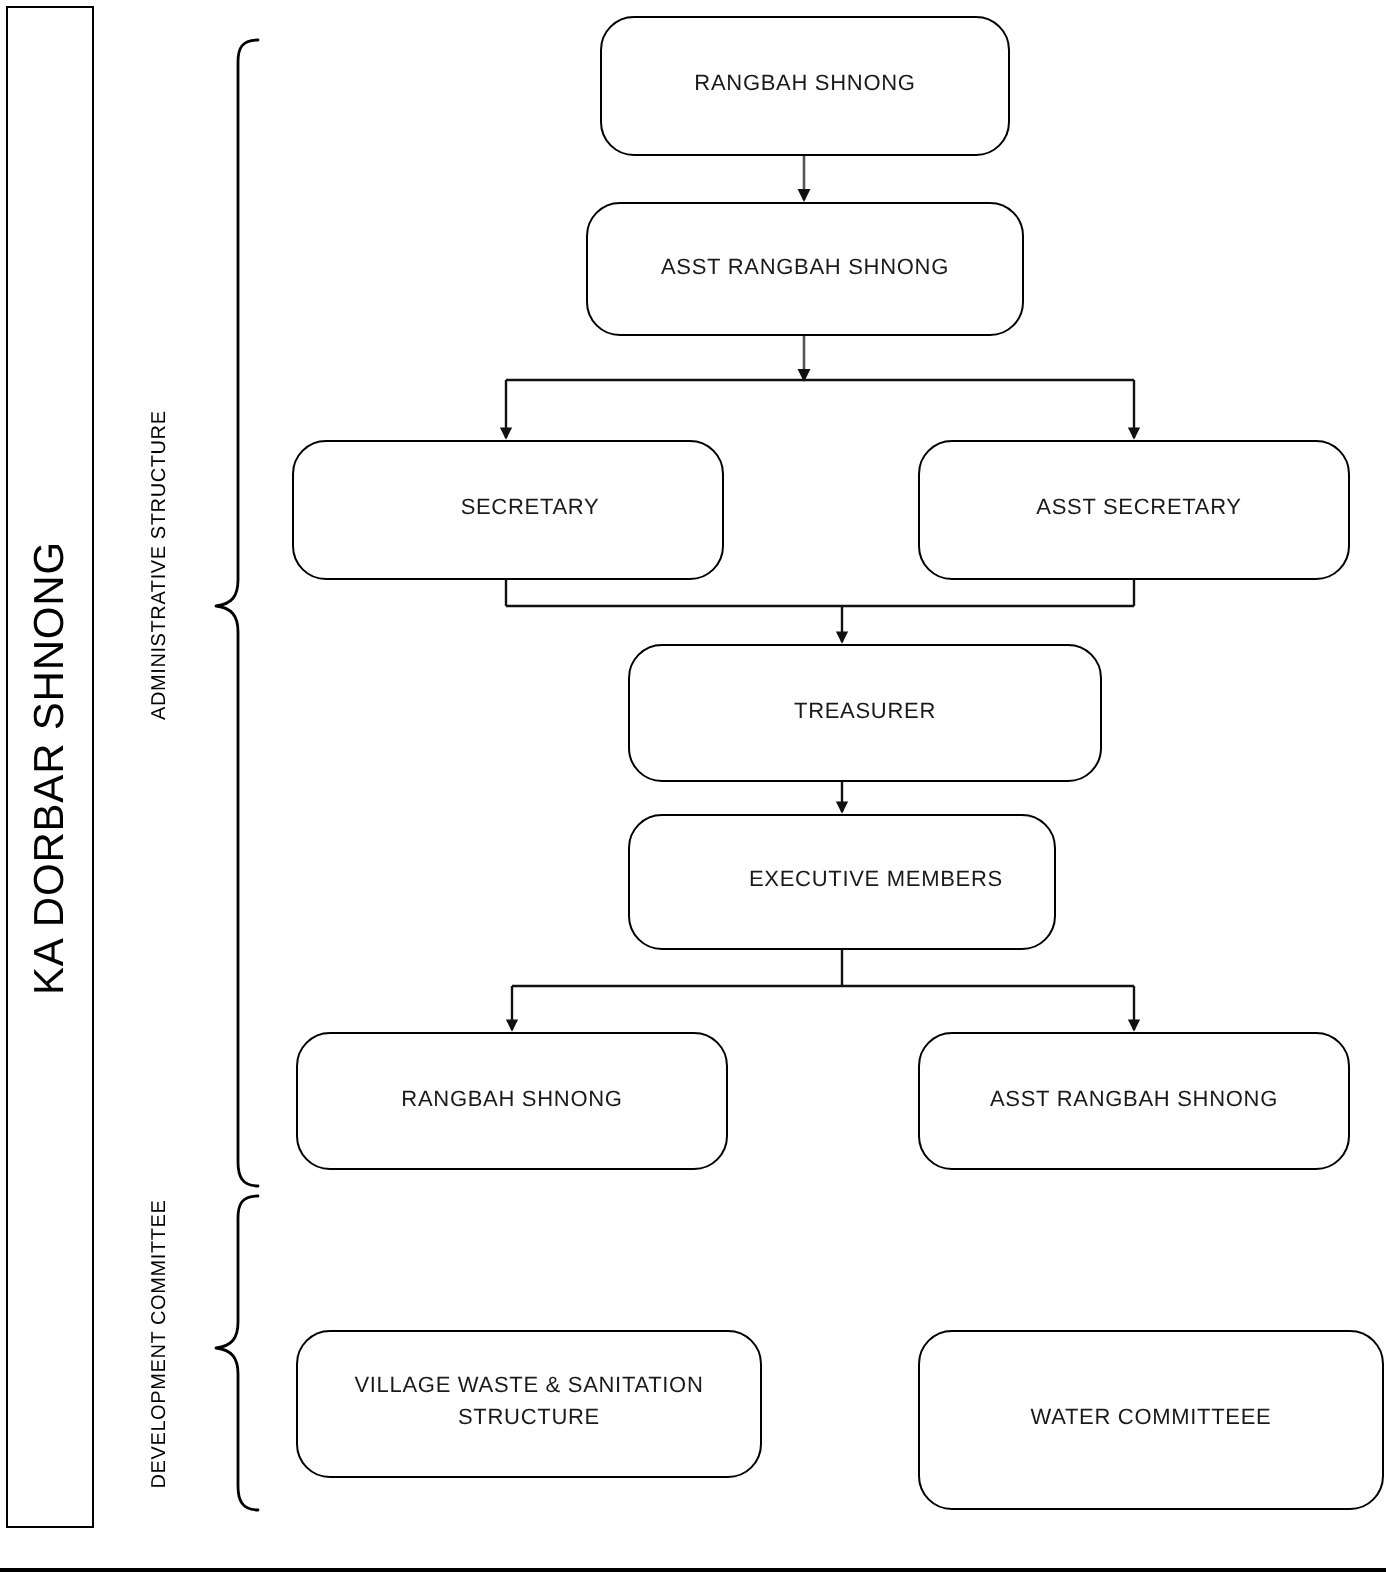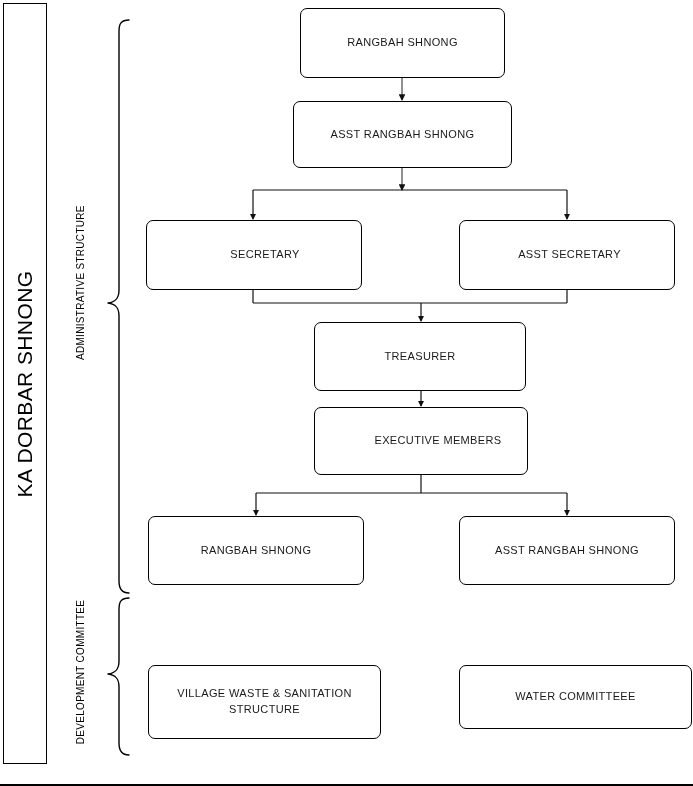--- a/index.html
+++ b/index.html
@@ -82,21 +82,21 @@
   
   .brace {
     position: absolute;
   }
   .brace svg { display:block; }
 
   
   .node {
     position: absolute;
     border: 1.2px solid #000;
-    border-radius: 7px;
+    border-radius: 17px;
     background: #ffffff;
     box-sizing: border-box;
     display: flex;
     align-items: center;
     justify-content: center;
     text-align: center;
     font-size: 11px;
     letter-spacing: 0.35px;
     color: #1a1a1a;
     line-height: 1.45;
@@ -175,21 +175,21 @@
   </div>
 
   <div class="node" style="left:146px; top:220px; width:216px; height:70px;padding-left:28px;">
     <span>SECRETARY</span>
   </div>
 
   <div class="node" style="left:459px; top:220px; width:216px; height:70px;padding-left:11px;">
     <span>ASST SECRETARY</span>
   </div>
 
-  <div class="node" style="left:314px; top:322px; width:212px; height:69px;">
+  <div class="node" style="left:314px; top:322px; width:237px; height:69px;">
     <span>TREASURER</span>
   </div>
 
   <div class="node" style="left:314px; top:407px; width:214px; height:68px;padding-left:40px;">
     <span>EXECUTIVE MEMBERS</span>
   </div>
 
   <div class="node" style="left:148px; top:516px; width:216px; height:69px;">
     <span>RANGBAH SHNONG</span>
   </div>
@@ -198,17 +198,17 @@
     <span>ASST RANGBAH SHNONG</span>
   </div>
 
   <div class="node" style="left:148px; top:665px; width:233px; height:74px;align-items:center;">
     <span>
       <span>VILLAGE WASTE &amp; SANITATION</span><br>
       <span>STRUCTURE</span>
     </span>
   </div>
 
-  <div class="node" style="left:459px; top:665px; width:233px; height:64px;">
+  <div class="node" style="left:459px; top:665px; width:233px; height:90px;">
     <span>WATER COMMITTEEE</span>
   </div>
 
 </div>
 
 </body></html>

